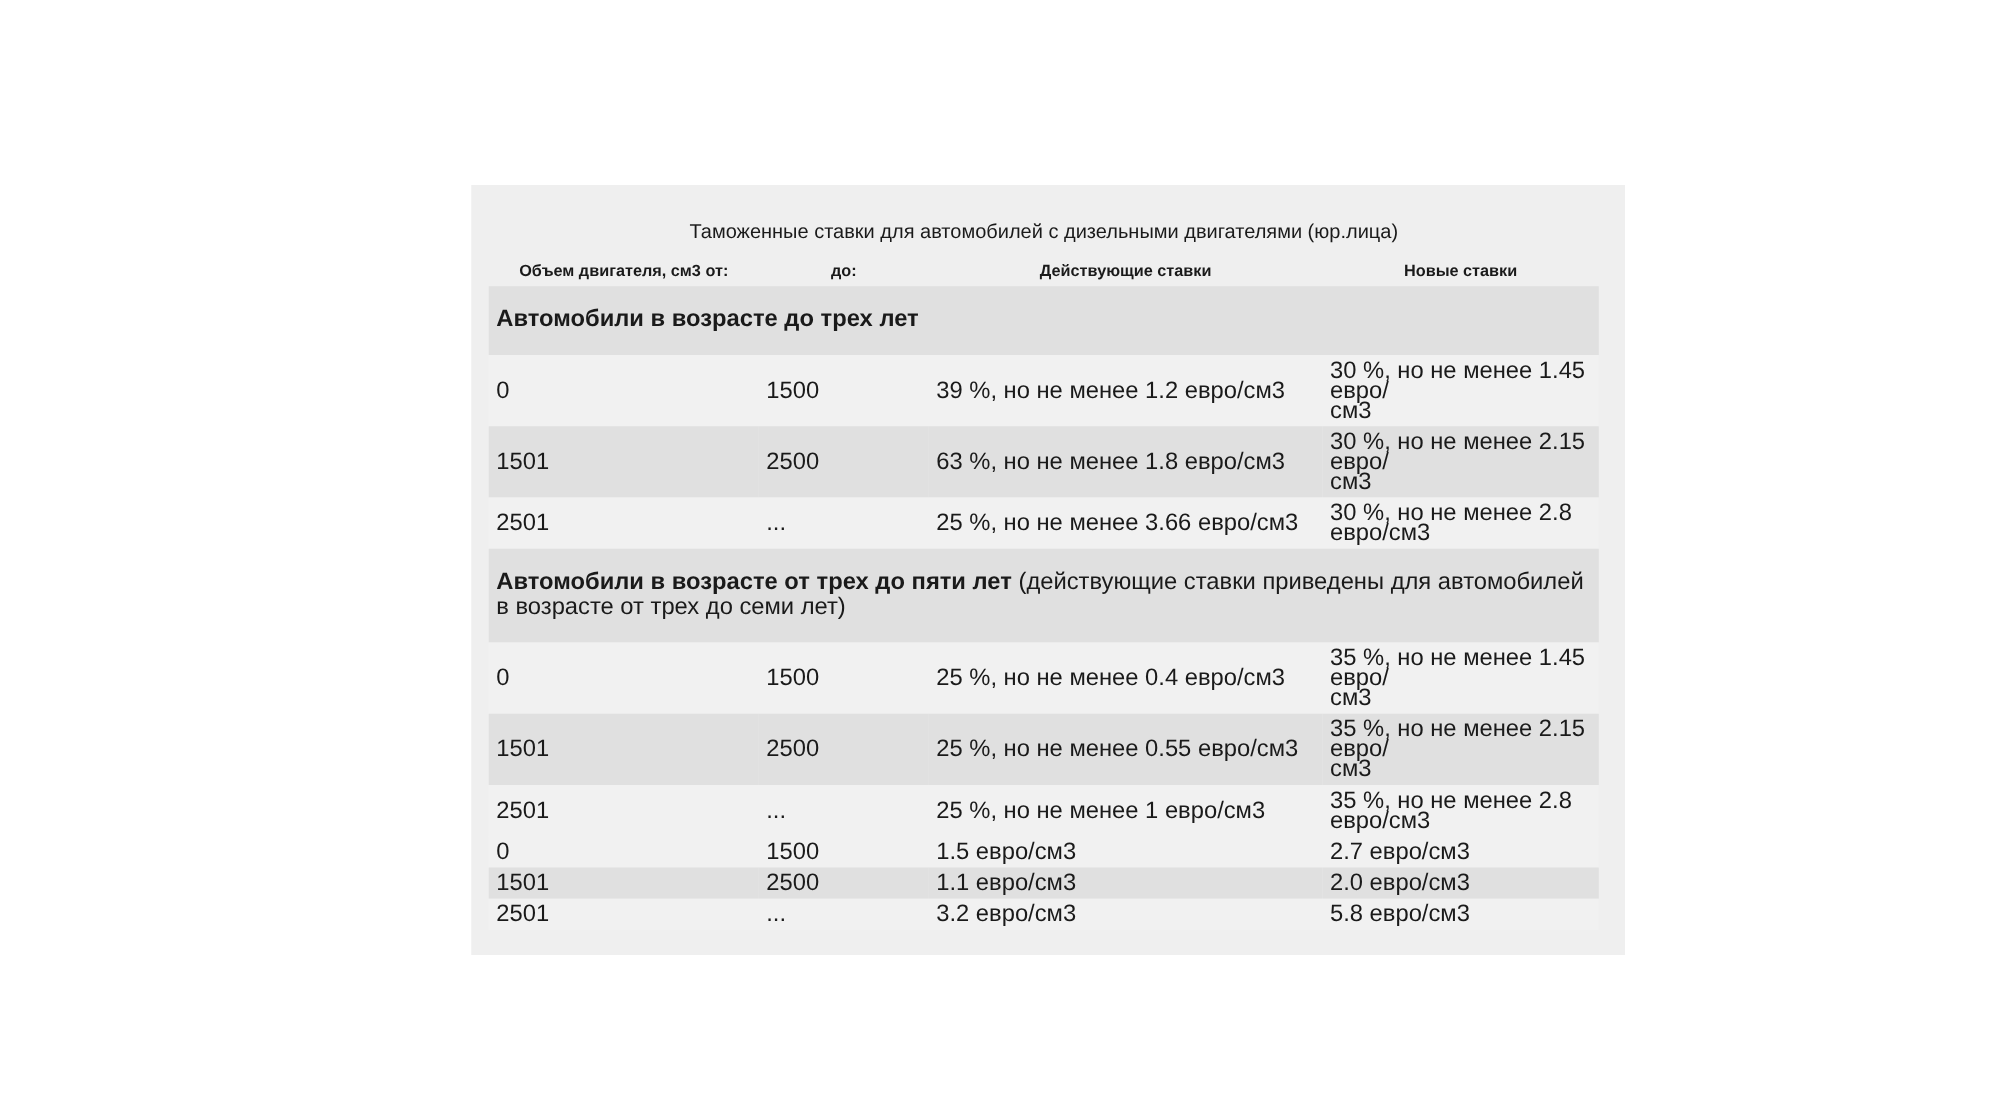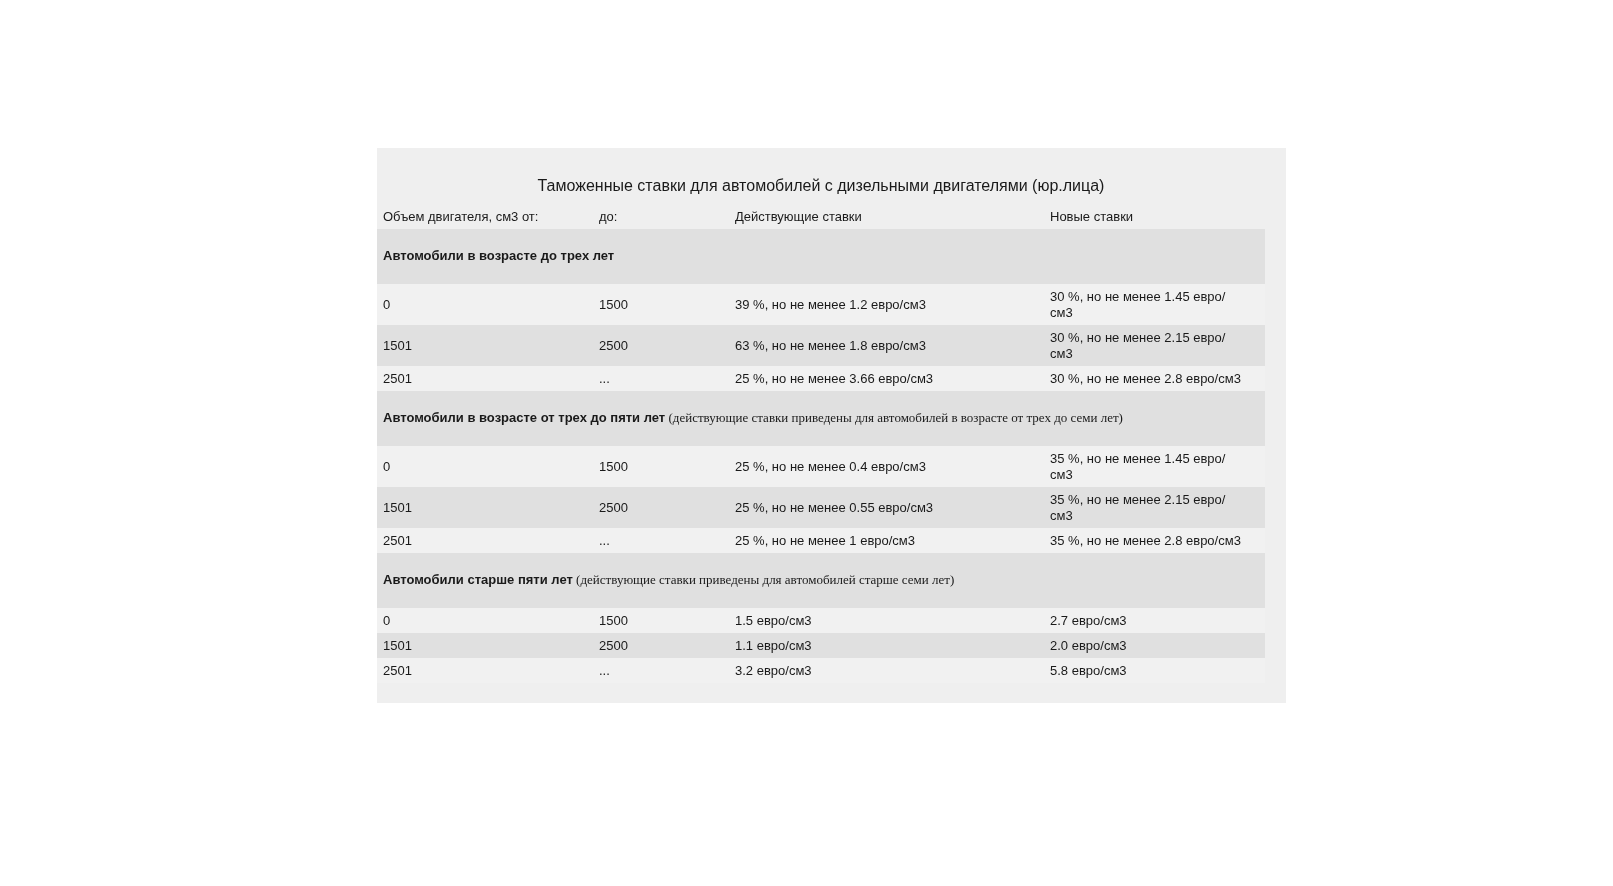--- a/index.html
+++ b/index.html
@@ -14,63 +14,63 @@
   .page {
     position: relative;
     width: 1613px;
     height: 886px;
   }
   .panel {
     position: absolute;
     left: 377px;
     top: 148px;
     width: 888px;
-    padding: 28px 21px 20px 0;
+    padding: 28px 21px 20px 14px;
     background: #efefef;
   }
   .page-title {
     margin: 0 0 9px 0;
     width: 888px;
     text-align: center;
     font-size: 16px;
     line-height: 20px;
     color: #1a1a1a;
     font-weight: normal;
   }
   table.rates {
     border-collapse: collapse;
     table-layout: fixed;
     width: 888px;
     color: #1a1a1a;
   }
   table.rates th {
-    text-align: left;
-    font-weight: normal;
+    text-align: center;
+    font-weight: bold;
     font-size: 13px;
     line-height: 16px;
     padding: 4px 6px;
     vertical-align: middle;
   }
   table.rates td {
-    font-size: 13px;
+    font-size: 19px;
     line-height: 16px;
     padding: 5px 6px 4px 6px;
     vertical-align: middle;
     white-space: pre-line;
   }
   tr.light td { background: #f1f1f1; }
   tr.dark  td { background: #e0e0e0; }
   tr.section td {
     background: #e0e0e0;
     padding: 17px 6px 18px 6px;
     line-height: 20px;
     white-space: normal;
   }
   .section-title { font-weight: bold; }
-  .section-note  { font-weight: normal; font-family: Liberation Serif, serif; }
+  .section-note  { font-weight: normal; }
 </style>
 </head>
 <body>
 
 <div class="page">
   <div class="panel">
     <div class="page-title">Таможенные ставки для автомобилей с дизельными двигателями (юр.лица)</div>
 
     <table class="rates">
       <colgroup>
@@ -127,23 +127,20 @@
             <td>25 %, но не менее 0.55 евро/см3</td>
             <td>35 %, но не менее 2.15 евро/
 см3</td>
           </tr>
           <tr class="light">
             <td>2501</td>
             <td>...</td>
             <td>25 %, но не менее 1 евро/см3</td>
             <td>35 %, но не менее 2.8 евро/см3</td>
           </tr>
-          <tr class="section">
-            <td colspan="4"><span class="section-title">Автомобили старше пяти лет</span><span class="section-note"> (действующие ставки приведены для автомобилей старше семи лет)</span></td>
-          </tr>
           <tr class="light">
             <td>0</td>
             <td>1500</td>
             <td>1.5 евро/см3</td>
             <td>2.7 евро/см3</td>
           </tr>
           <tr class="dark">
             <td>1501</td>
             <td>2500</td>
             <td>1.1 евро/см3</td>

